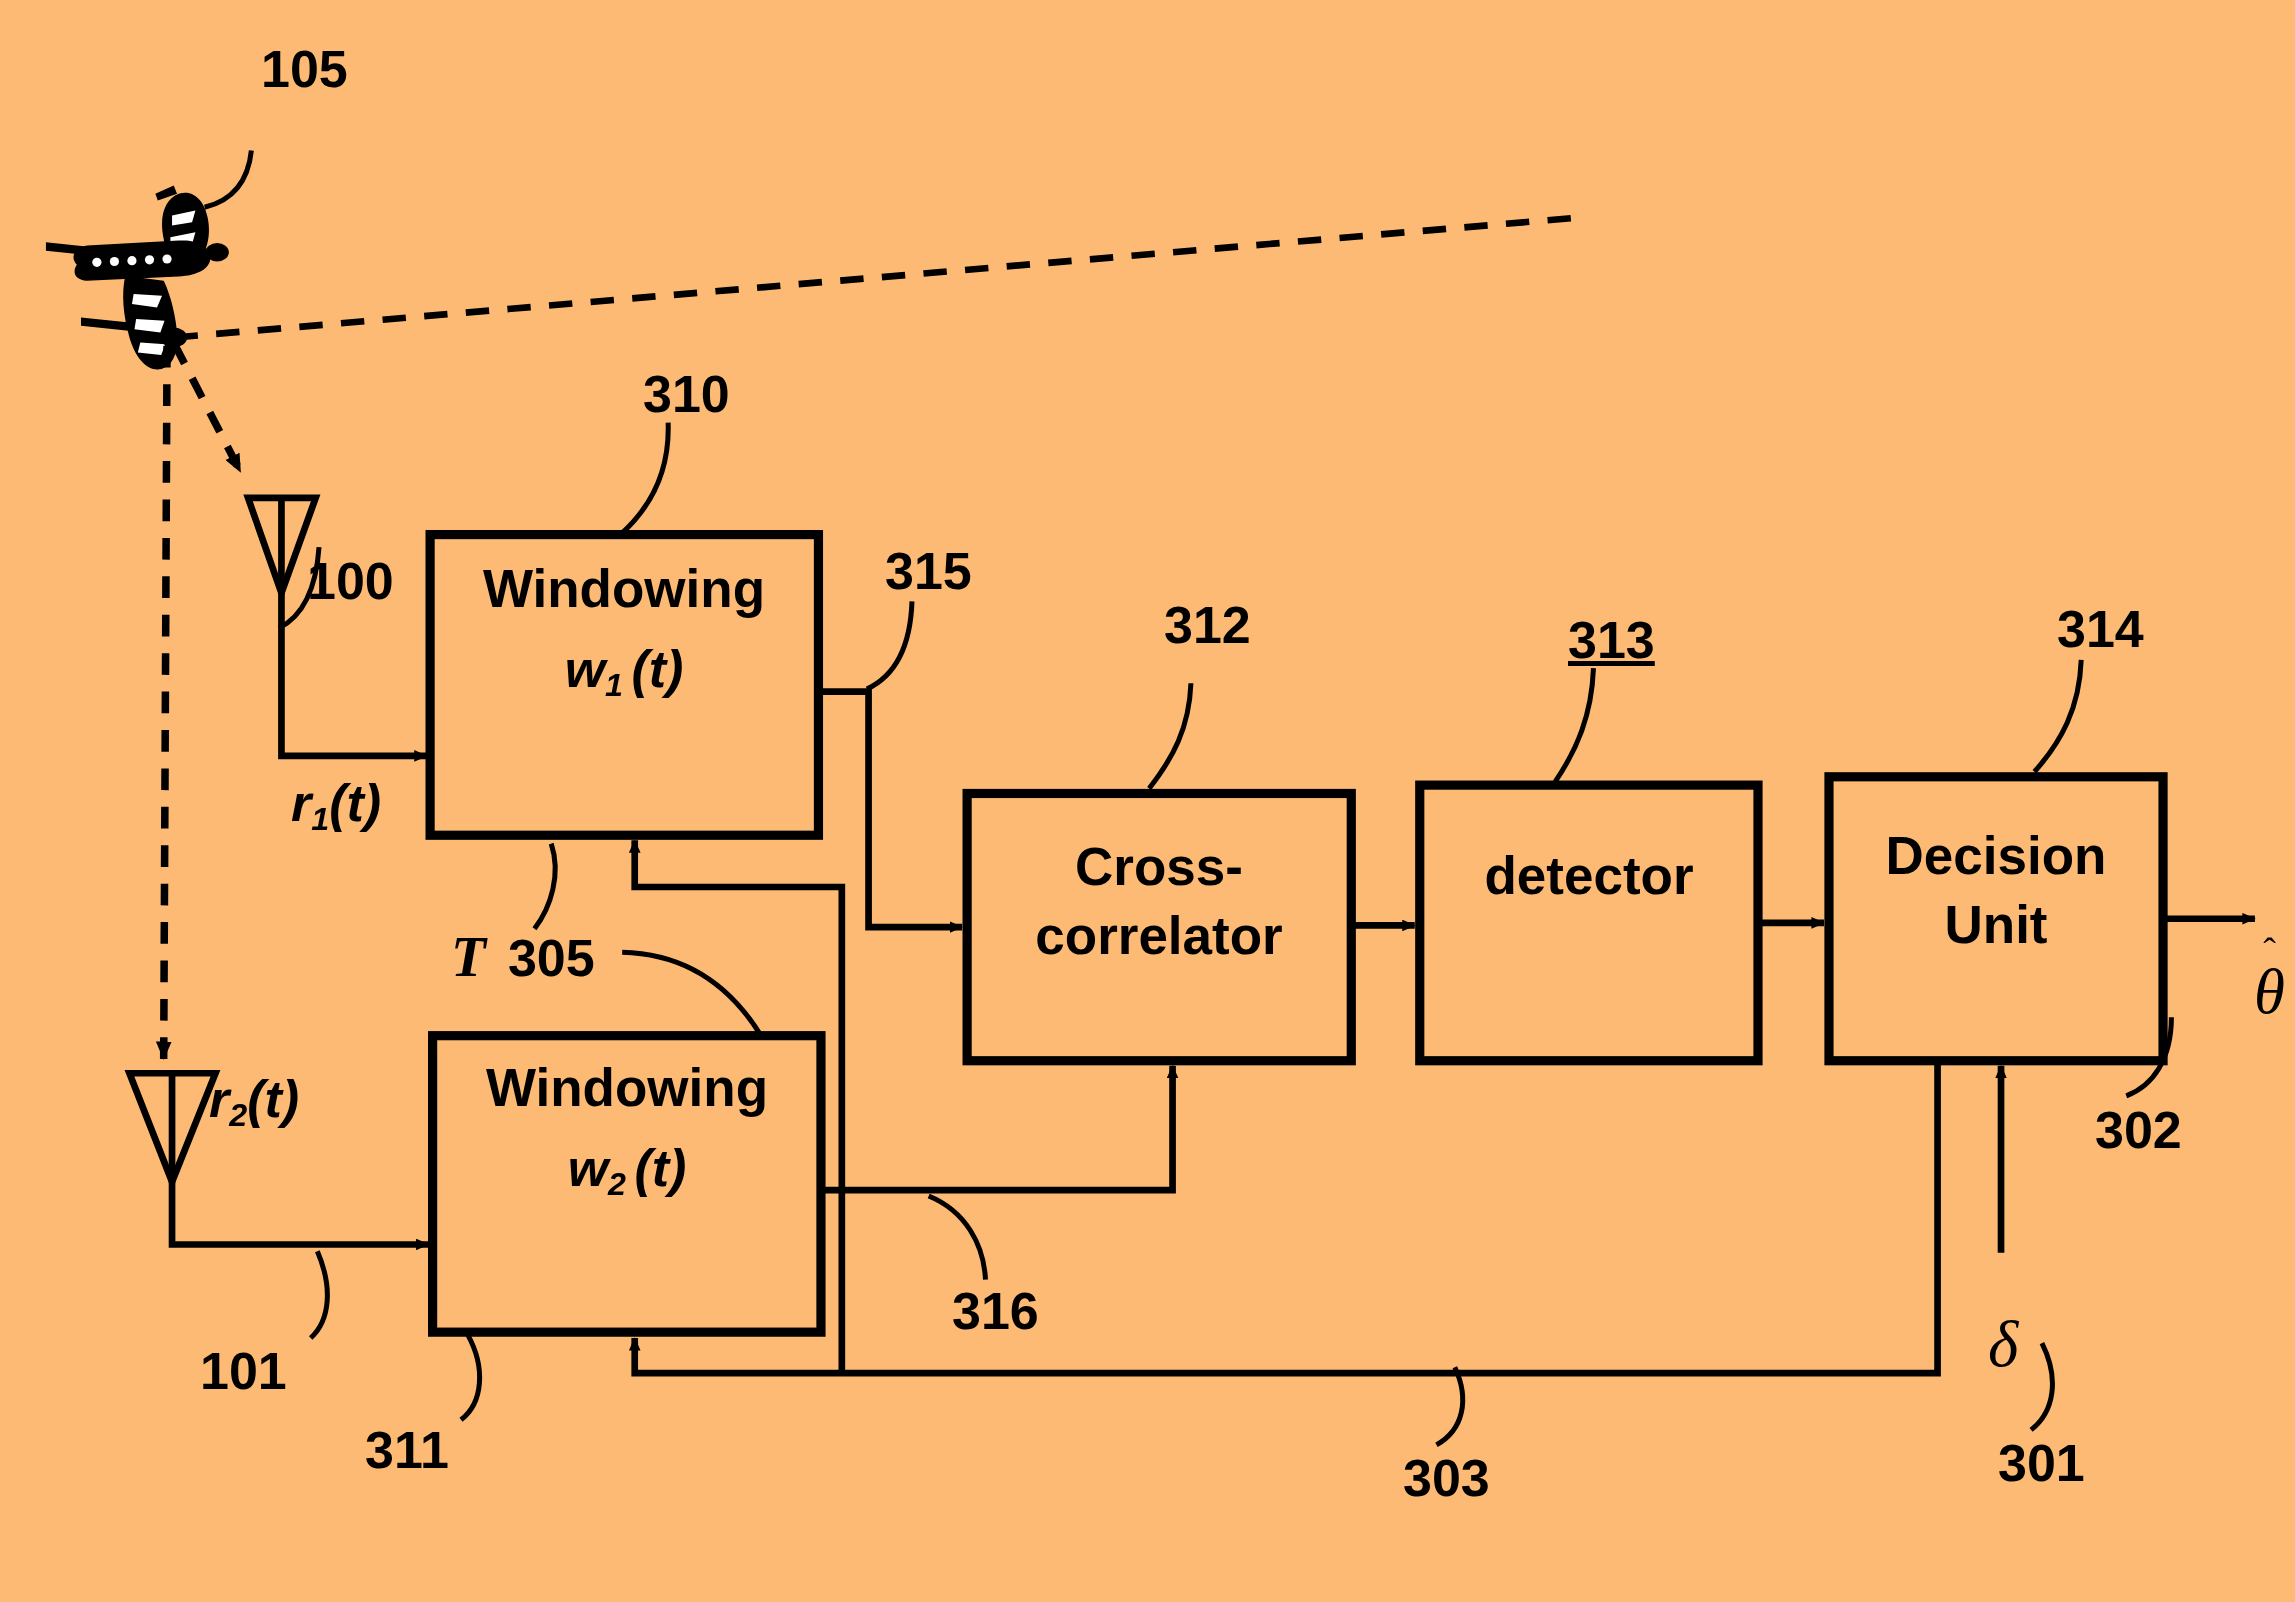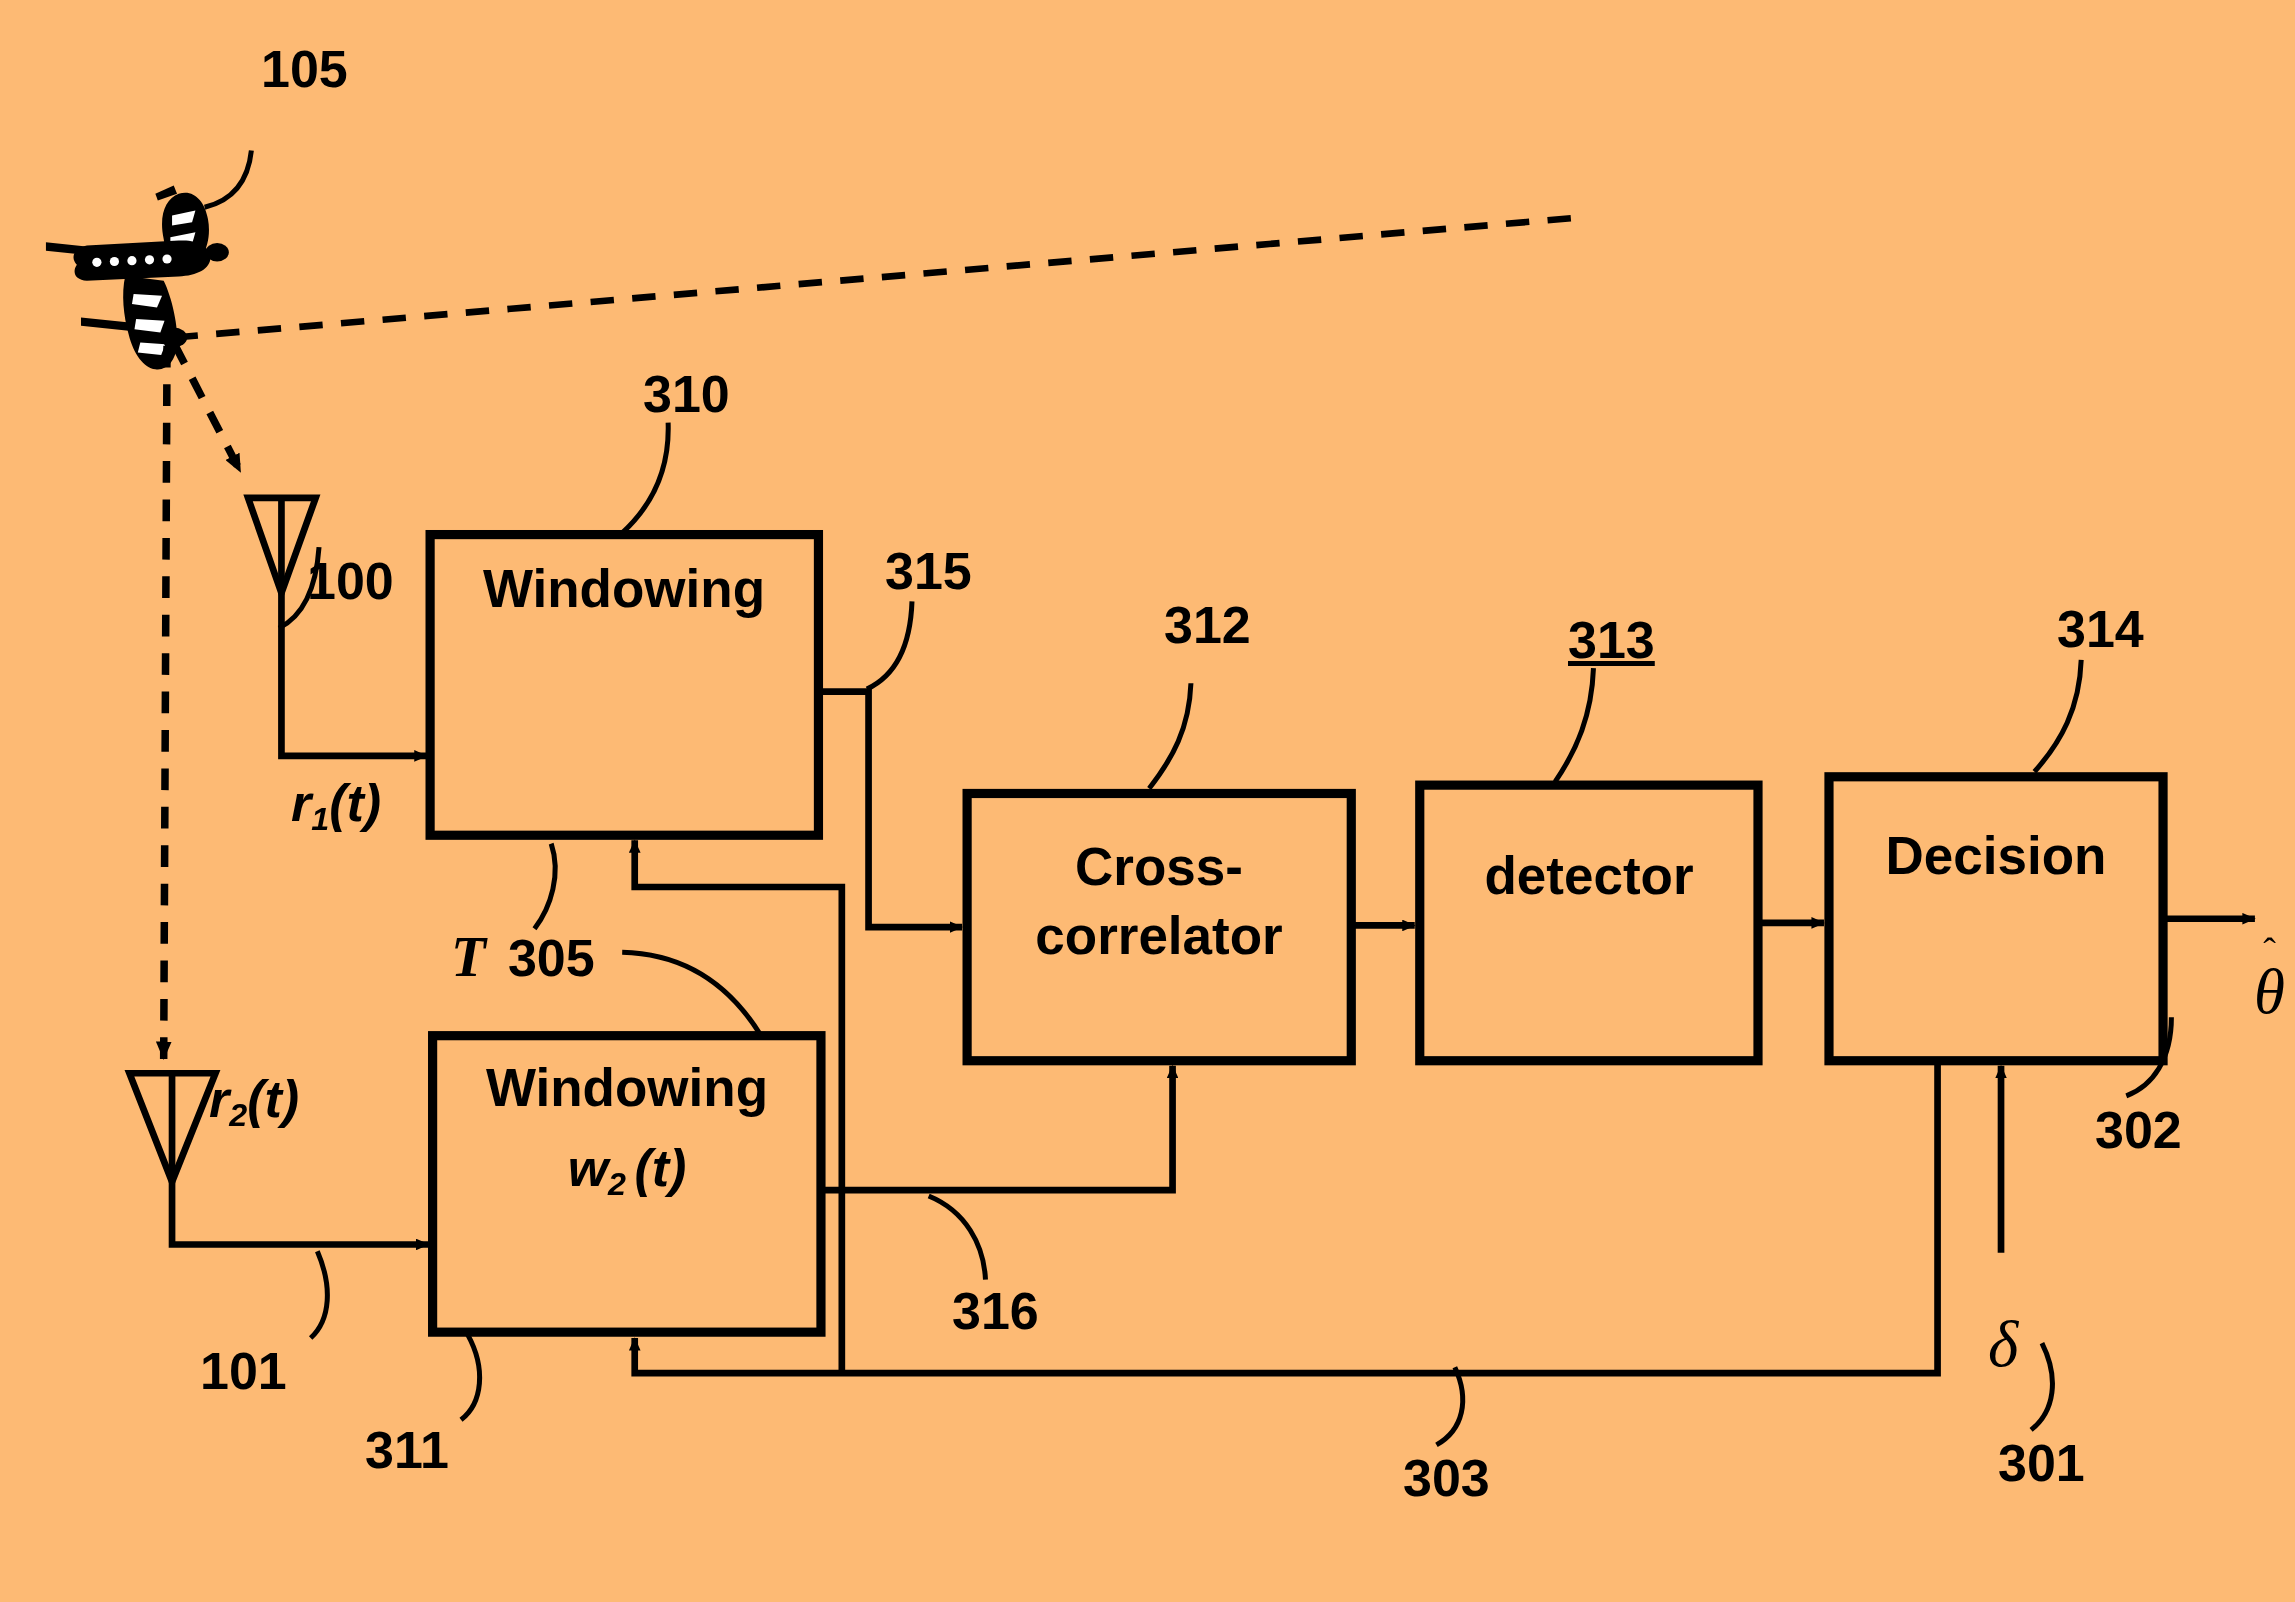--- a/index.html
+++ b/index.html
@@ -151,40 +151,44 @@
 <div class="sig" style="left:291px;top:773px;">
   <span>r</span><span class="sub">1</span><span>(t)</span>
 </div>
 
 <div class="sig" style="left:209px;top:1069px;">
   <span>r</span><span class="sub">2</span><span>(t)</span>
 </div>
 
 <div class="boxtxt" style="left:430px;top:560px;width:388px;">
   <div>Windowing</div>
+  <div style="margin-top:23.4px;font-style:italic;font-size:52px;">
+    <span>w</span><span class="sub">1</span><span style="margin-left:8.4px;">(t)</span>
+  </div>
 </div>
 
 <div class="boxtxt" style="left:433px;top:1059px;width:388px;">
   <div>Windowing</div>
   <div style="margin-top:23.4px;font-style:italic;font-size:52px;">
     <span>w</span><span class="sub">2</span><span style="margin-left:8.4px;">(t)</span>
   </div>
 </div>
 
 <div class="boxtxt" style="left:967px;top:838px;width:384px;">
   <div>Cross-</div>
   <div style="margin-top:11.7px;">correlator</div>
 </div>
 
 <div class="boxtxt" style="left:1420px;top:835px;width:338px;">
   <div style="margin-top:11.7px;">detector</div>
 </div>
 
 <div class="boxtxt" style="left:1829px;top:827px;width:334px;">
   <div>Decision</div>
+  <div style="margin-top:11.7px;">Unit</div>
 </div>
 
 <div style="position:absolute;left:2232px;top:942px;text-align:center;width:75px;">
   <div class="greek" style="position:static;font-size:38px;line-height:0.5;font-style:normal;">ˆ</div>
   <div class="greek" style="position:static;font-size:63px;line-height:1;">θ</div>
 </div>
 
 <div class="greek" style="left:1988px;top:1307px;font-size:65px;">δ</div>
 
 </div>

